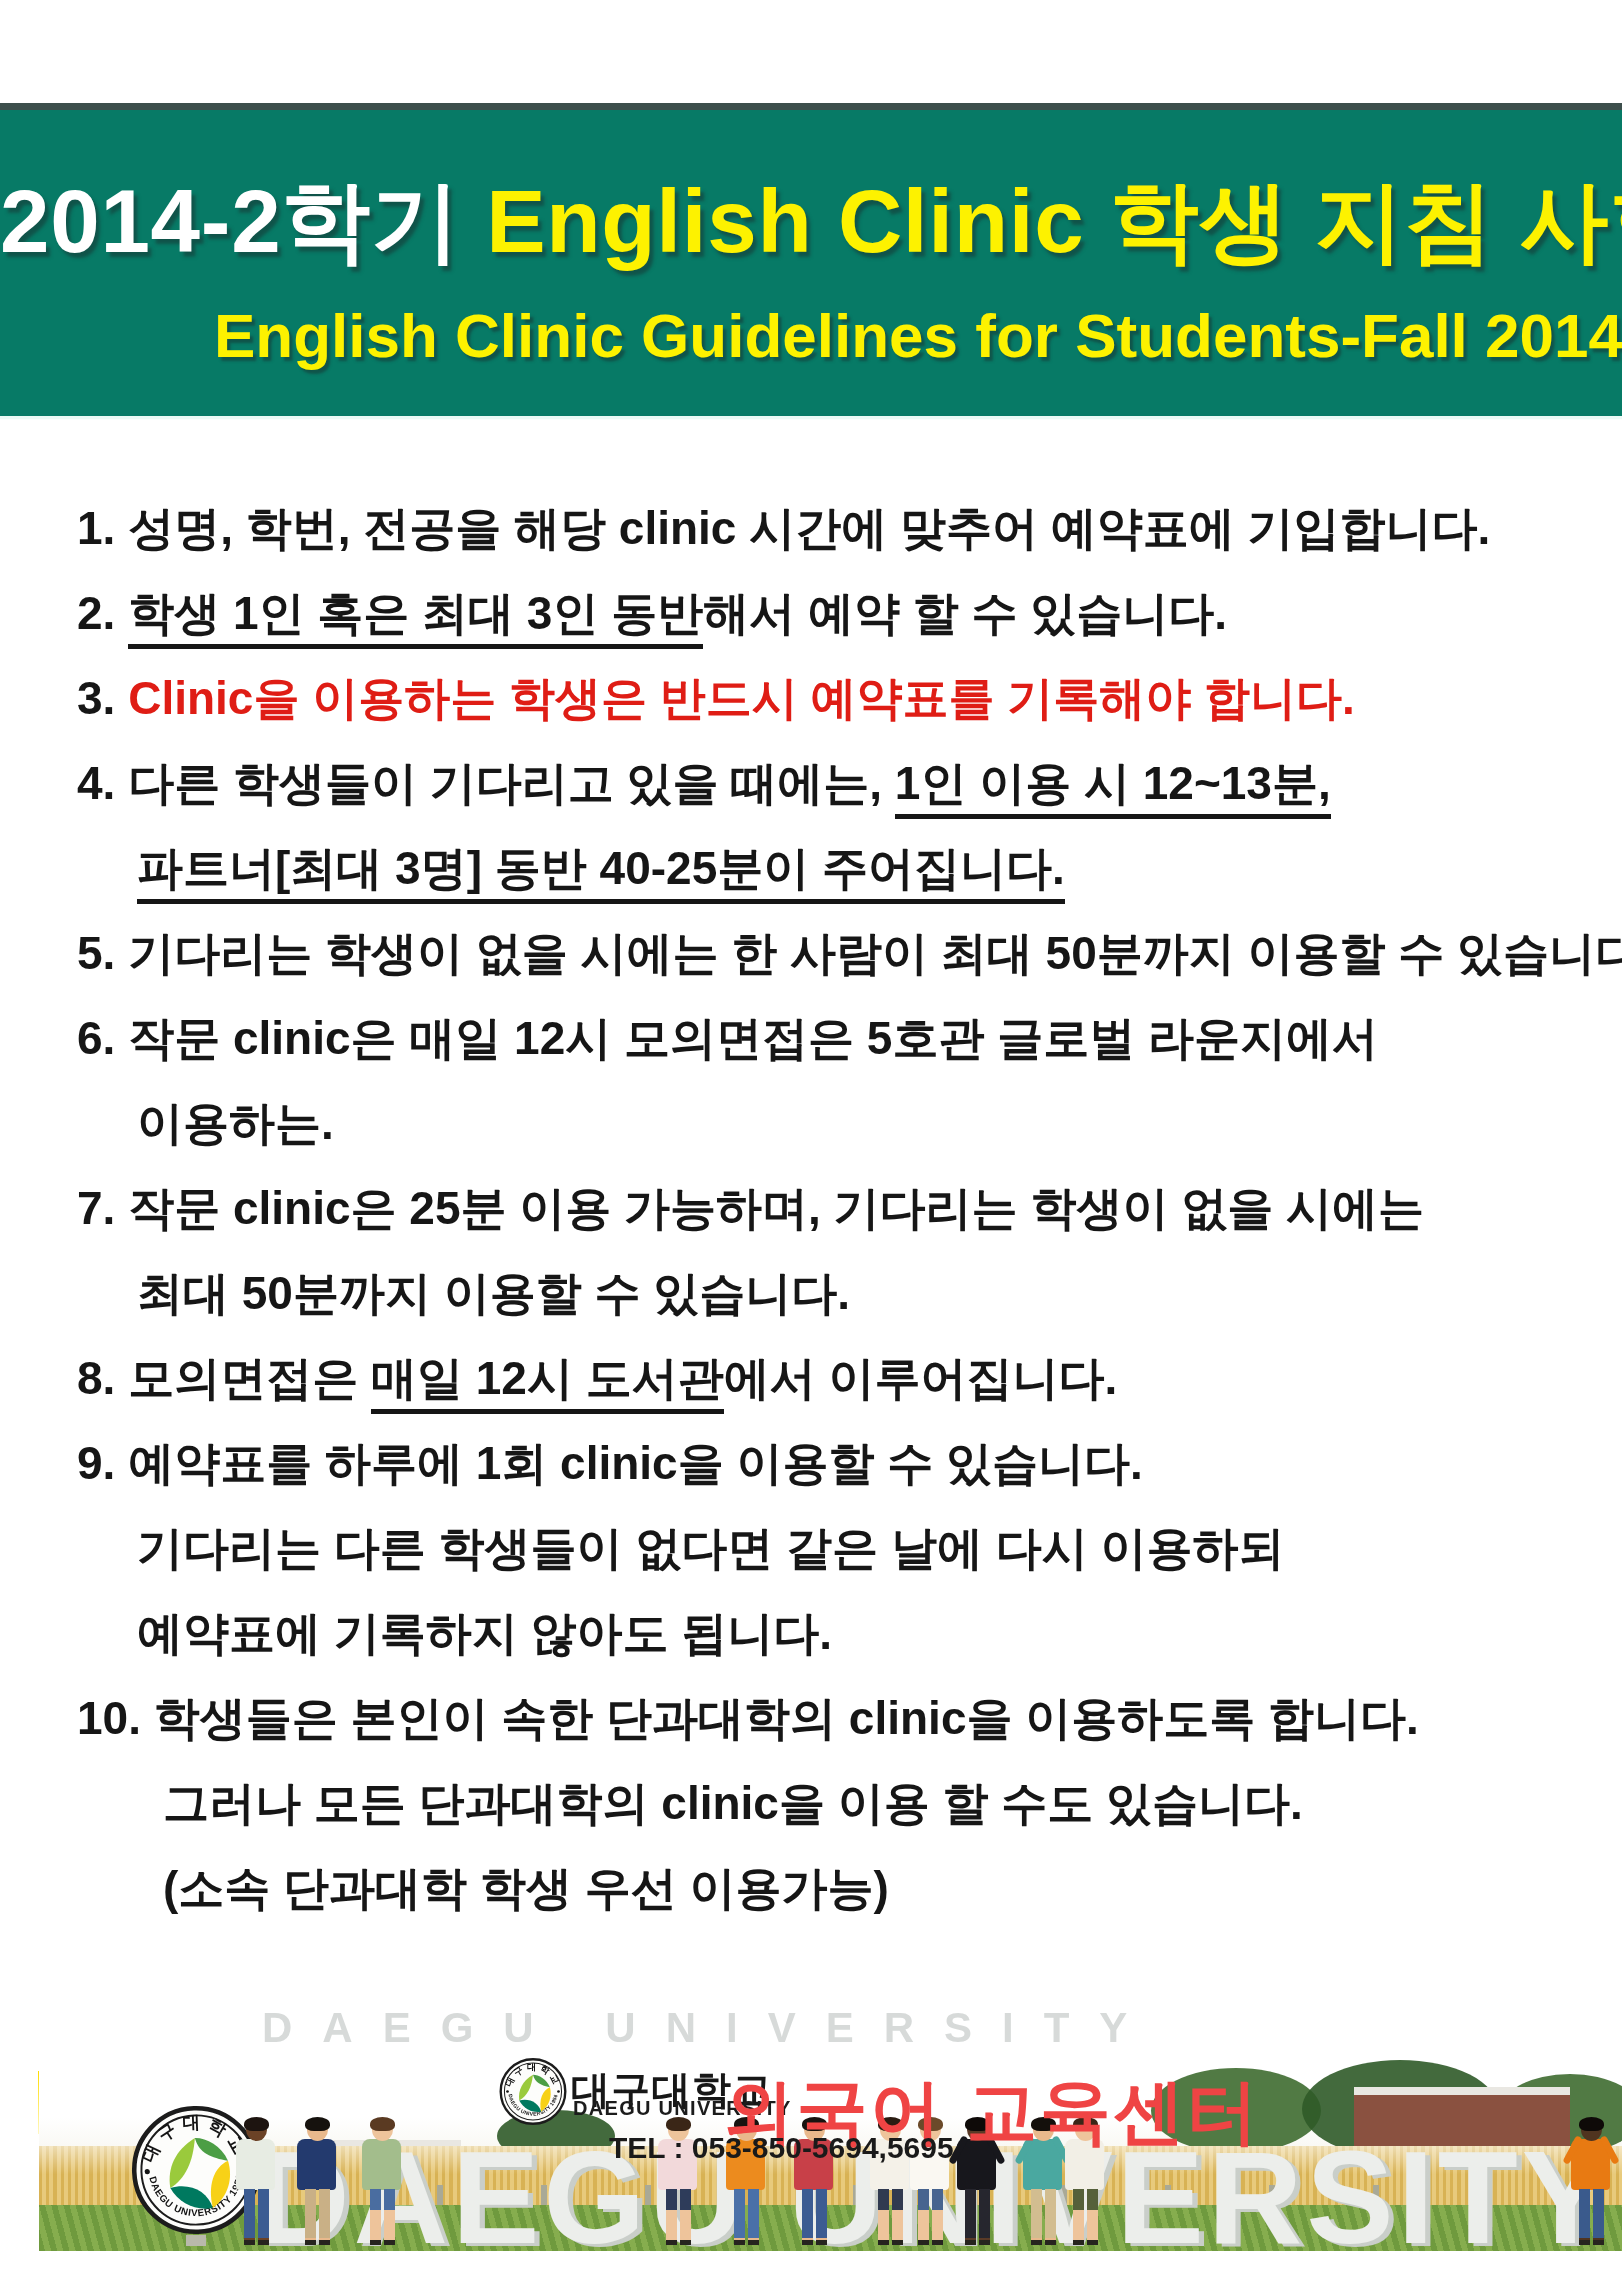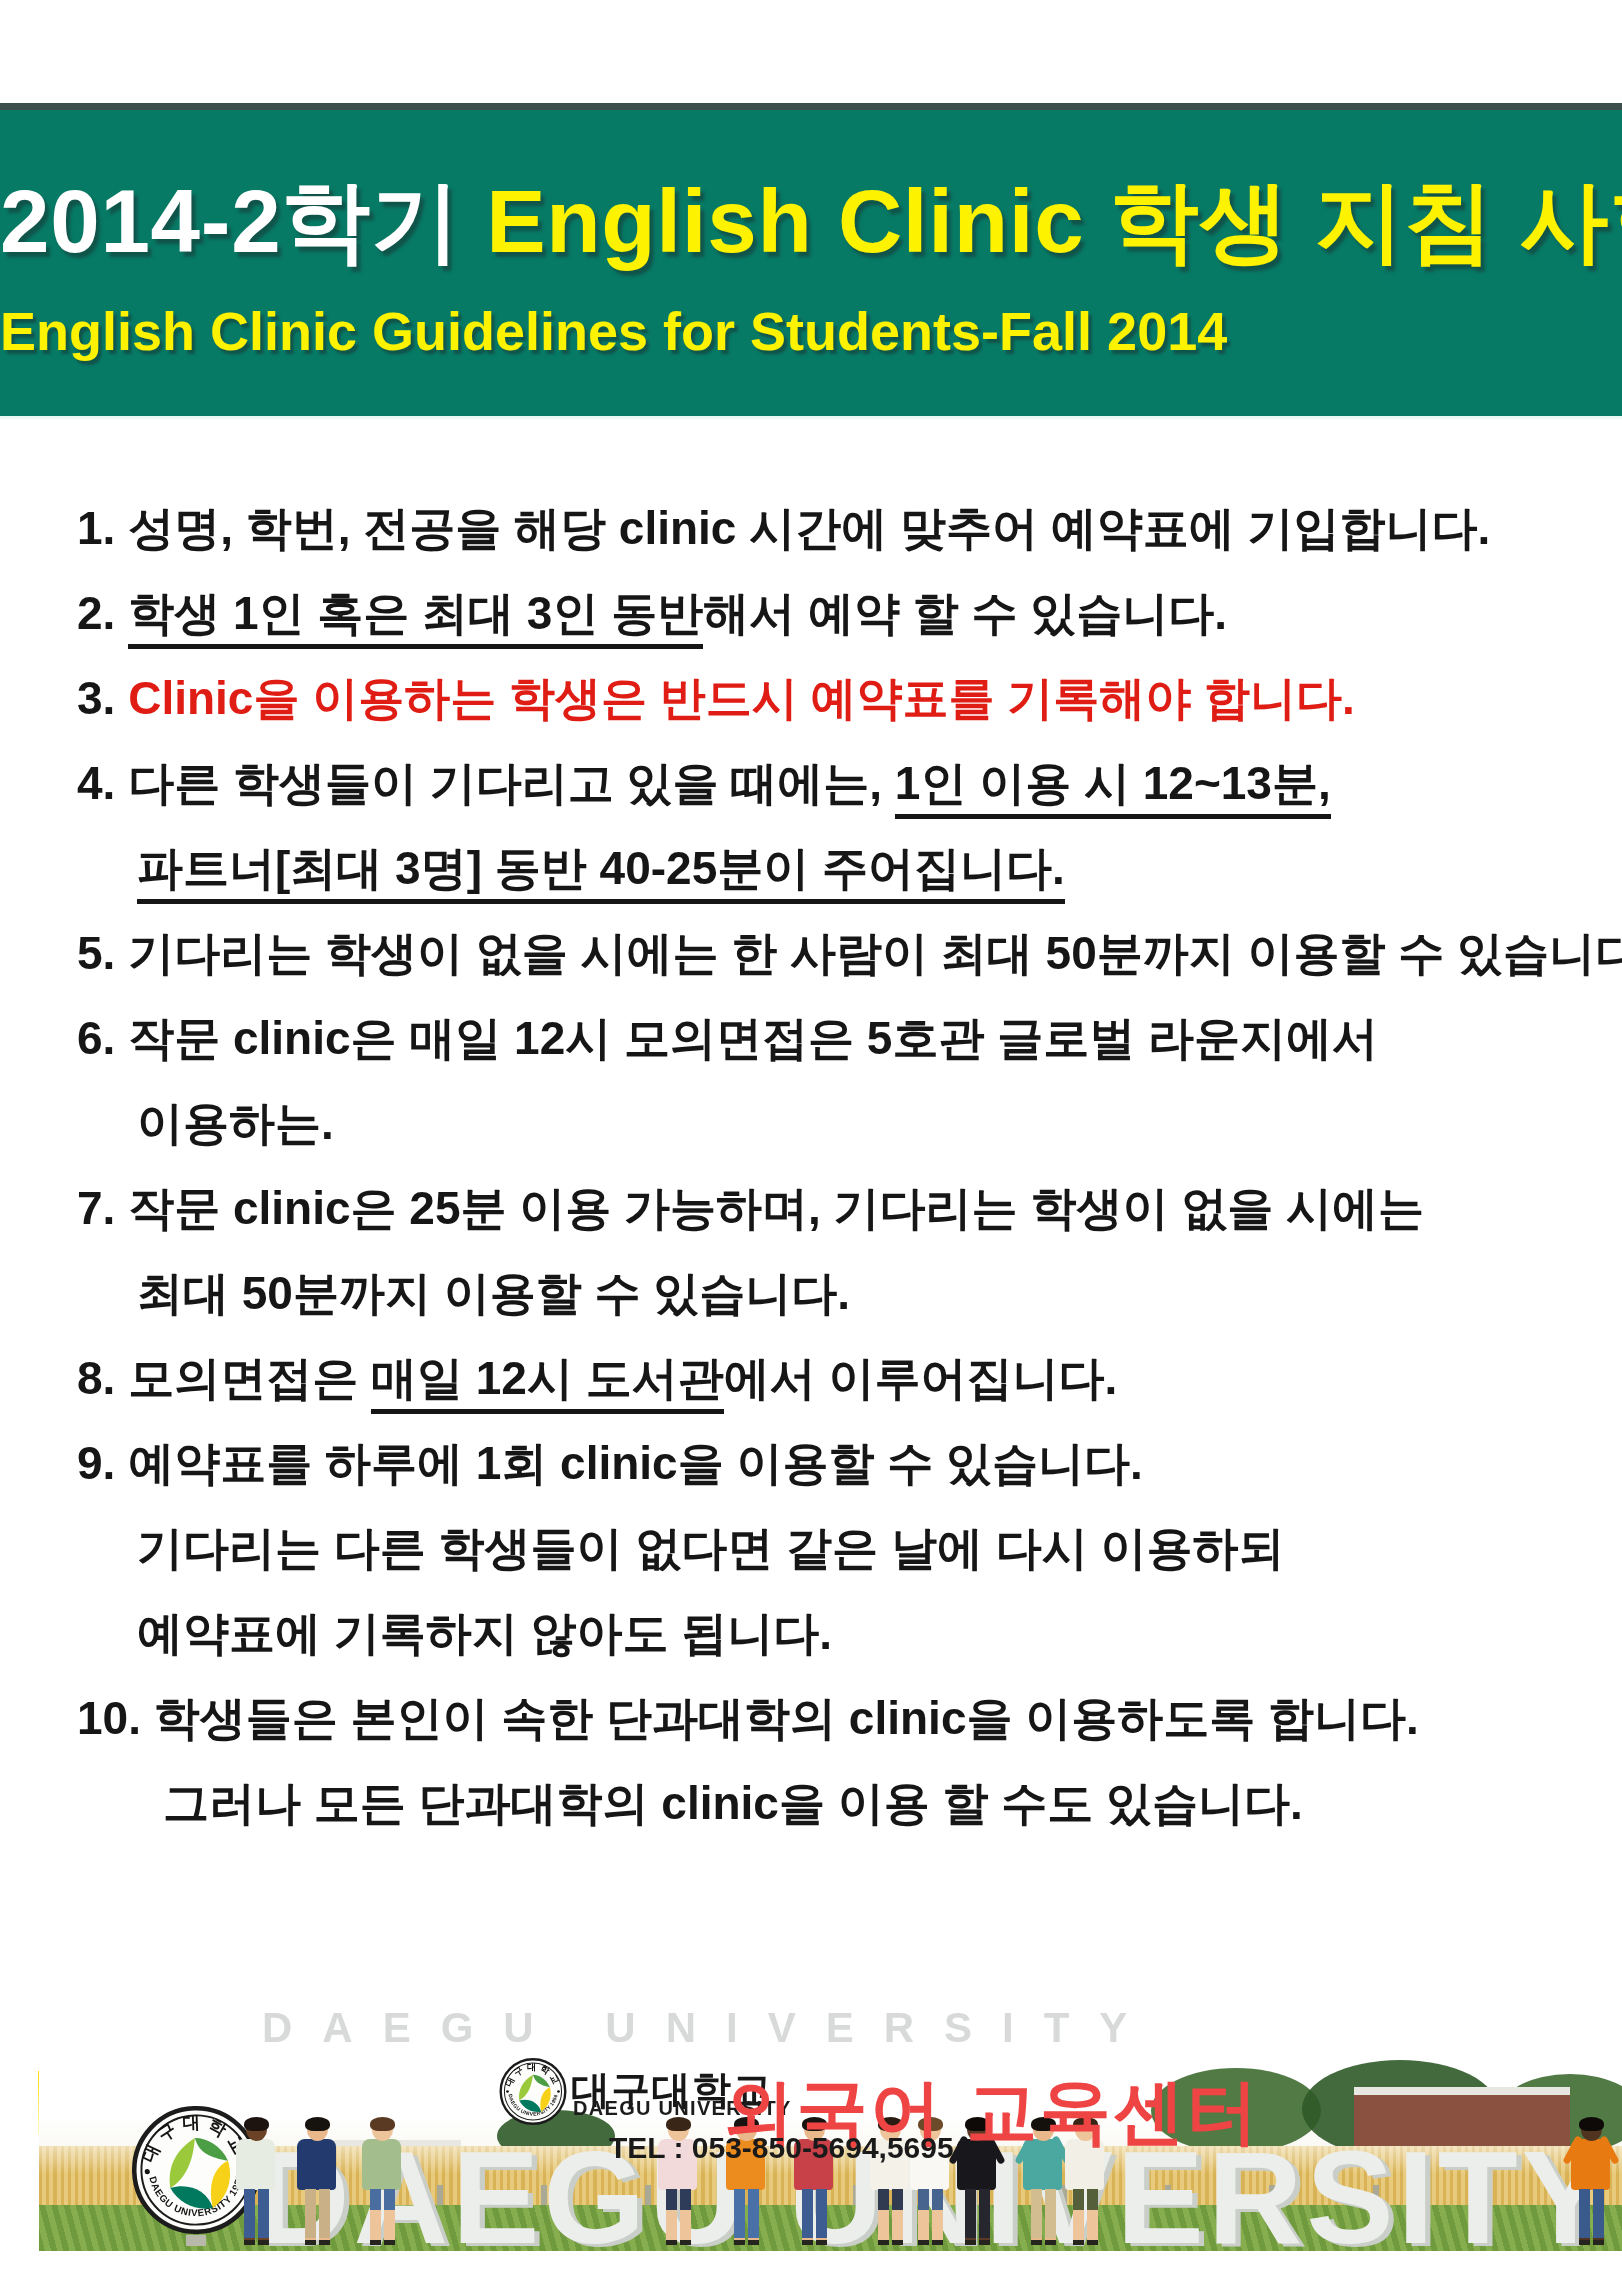--- a/index.html
+++ b/index.html
@@ -16,21 +16,21 @@
     box-shadow:0 3.3px 0 #eafaf5;
   }
   .banner .t1{
     margin-top:52px; text-align:center; font-size:89px; font-weight:800;
     letter-spacing:0.7px; white-space:nowrap;
     text-shadow:3.9px 4.6px 3.3px rgba(25,45,45,.5);
   }
   .t1 .sem{color:#ffffff;}
   .t1 .rest{color:#fdf200;}
   .banner .t2{
-    margin-top:18.3px; text-align:left; font-size:54px; font-weight:800;
+    margin-top:18.3px; text-align:right; font-size:62px; font-weight:800;
     color:#fdf200; white-space:nowrap; text-shadow:3.3px 3.9px 2.6px rgba(25,45,45,.5);
   }
 
   
   .guidelines{
     position:absolute; left:77px; top:505px; width:1505px;
     font-size:46px; font-weight:600; color:#161616; line-height:1.04;
   }
   .g-line{min-height:48px; margin-bottom:37px; white-space:nowrap;}
   .g-line.ind1{padding-left:60px;}
@@ -120,20 +120,21 @@
       <div class="g-line"><span>6. 작문 clinic은 </span><span class="seg-b">매일 12시 모의면접은 5호관 글로벌 라운지에서</span></div>
       <div class="g-line ind1"><span class="seg-b">이용하는.</span></div>
       <div class="g-line"><span>7. 작문 clinic은 25분 이용 가능하며, 기다리는 학생이 없을 시에는</span></div>
       <div class="g-line ind1"><span>최대 50분까지 이용할 수 있습니다.</span></div>
       <div class="g-line"><span>8. 모의면접은 </span><span class="seg-u">매일 12시 도서관</span><span>에서 이루어집니다.</span></div>
       <div class="g-line"><span>9. </span><span class="seg-b">예약표를 하루에 1회</span><span> clinic을 이용할 수 있습니다.</span></div>
       <div class="g-line ind1"><span>기다리는 다른 학생들이 없다면 같은 날에 다시 이용하되</span></div>
       <div class="g-line ind1"><span>예약표에 기록하지 않아도 됩니다.</span></div>
       <div class="g-line"><span>10. </span><span class="seg-b">학생들은 본인이 속한 단과대학의</span><span> clinic을 이용하도록 합니다.</span></div>
       <div class="g-line ind2"><span>그러나 모든 단과대학의 clinic을 이용 할 수도 있습니다.</span></div>
+      <div class="g-line ind2"><span>(소속 단과대학 학생 우선 이용가능)</span></div>
     </div>
 
   <div class="ghost-strip">DAEGU UNIVERSITY</div>
   <div class="yellow-square"></div>
 
   <div class="photo">
 
     <div class="tree" style="left:1112px; top:19.6px;  width:170px; height:85px;"></div>
     <div class="tree dk" style="left:1263px; top:11.8px;  width:196px; height:98px;"></div>
     <div class="tree" style="left:1459px; top:26px;  width:144px; height:79px;"></div>

